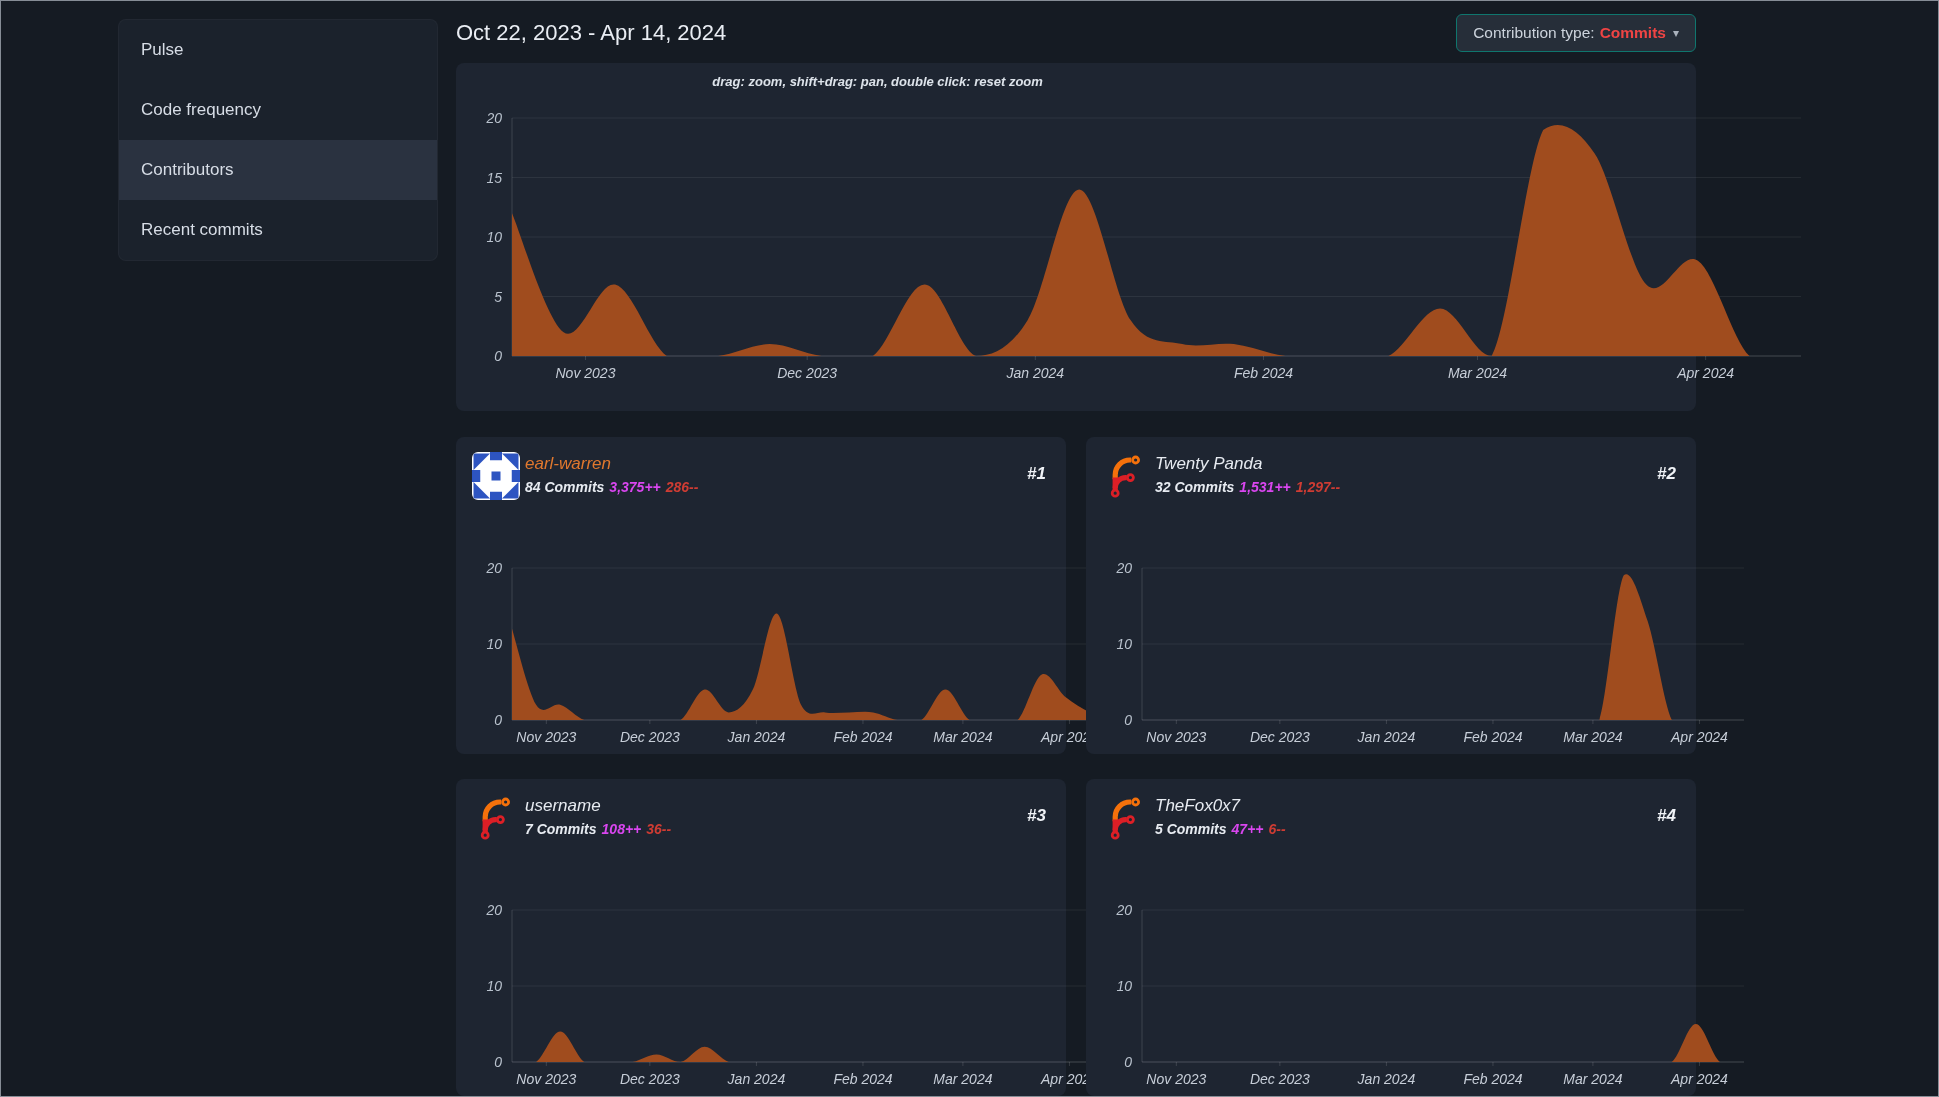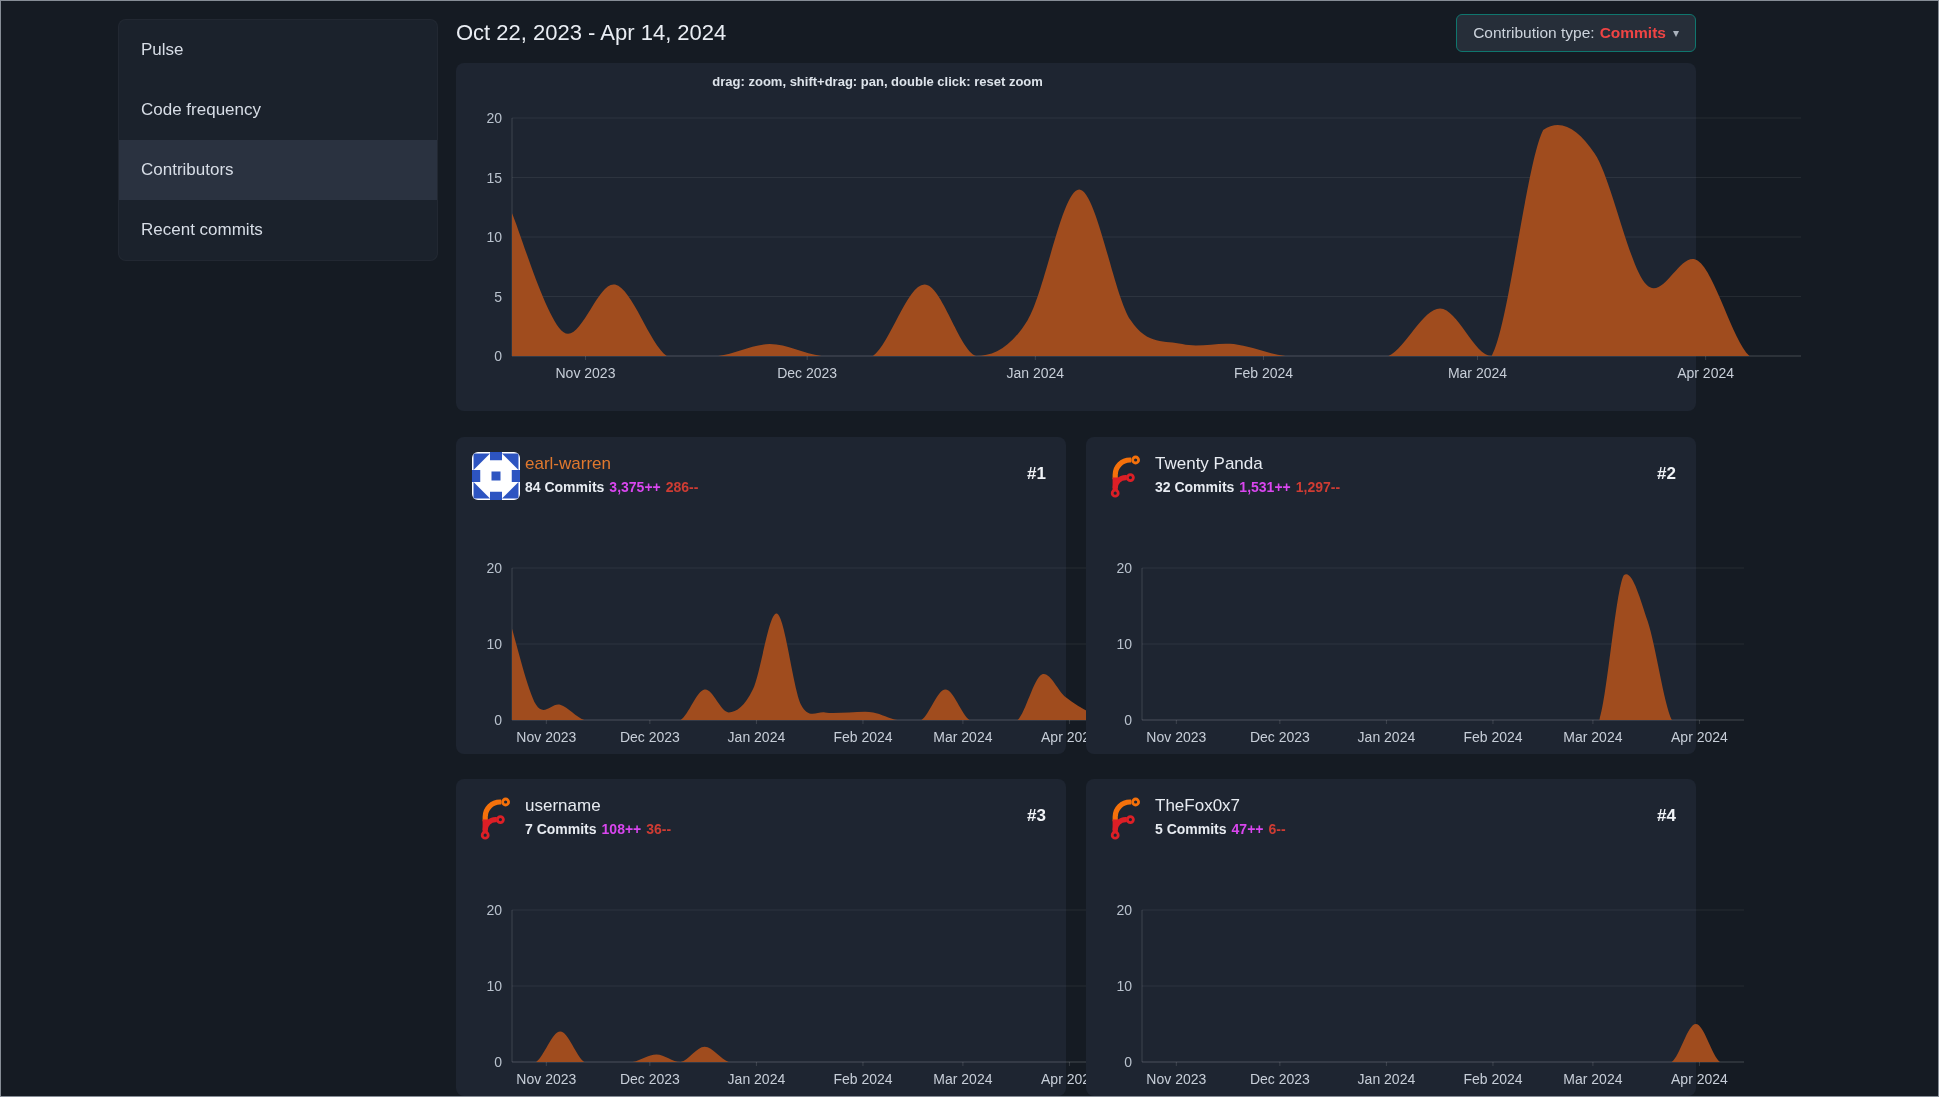--- a/index.html
+++ b/index.html
@@ -29,21 +29,21 @@
   .topbar { display: flex; justify-content: space-between; align-items: center; padding-top: 11px; height: 52px; }
   .date-range { font-size: 22px; color: #e9edf3; }
   .dropdown {
     height: 38px; padding: 0 16px;
     background: #262e39; border: 1px solid #0f766e; border-radius: 6px;
     font-size: 15.5px; color: #ccd3dc; font-family: inherit;
     display: flex; align-items: center; gap: 5px; cursor: pointer;
   }
   .dropdown b { color: #ef4444; }
   .dropdown .caret { color: #aab2bd; font-size: 12px; margin-left: 2px; line-height: 1; }
-  .panel { background: #1e2531; border-radius: 8px; }
+  .panel { background: #1e2531; border-radius: 8px; font-style: italic; }
   .main-panel { margin-top: 10px; height: 348px; position: relative; }
   .hint {
     position: absolute; top: 11px; left: 34%; transform: translateX(-50%);
     font-size: 13px; font-weight: bold; color: #dde3ea; white-space: nowrap;
   }
   .main-chart { position: absolute; left: 0; top: 34px; width: 100%; height: 308px; }
   
   .cards { margin-top: 26px; display: grid; grid-template-columns: 1fr 1fr; gap: 25px 20px; }
   .card { height: 317px; position: relative; }
   .card-head { display: flex; align-items: flex-start; padding: 15px 20px 0 16px; }

